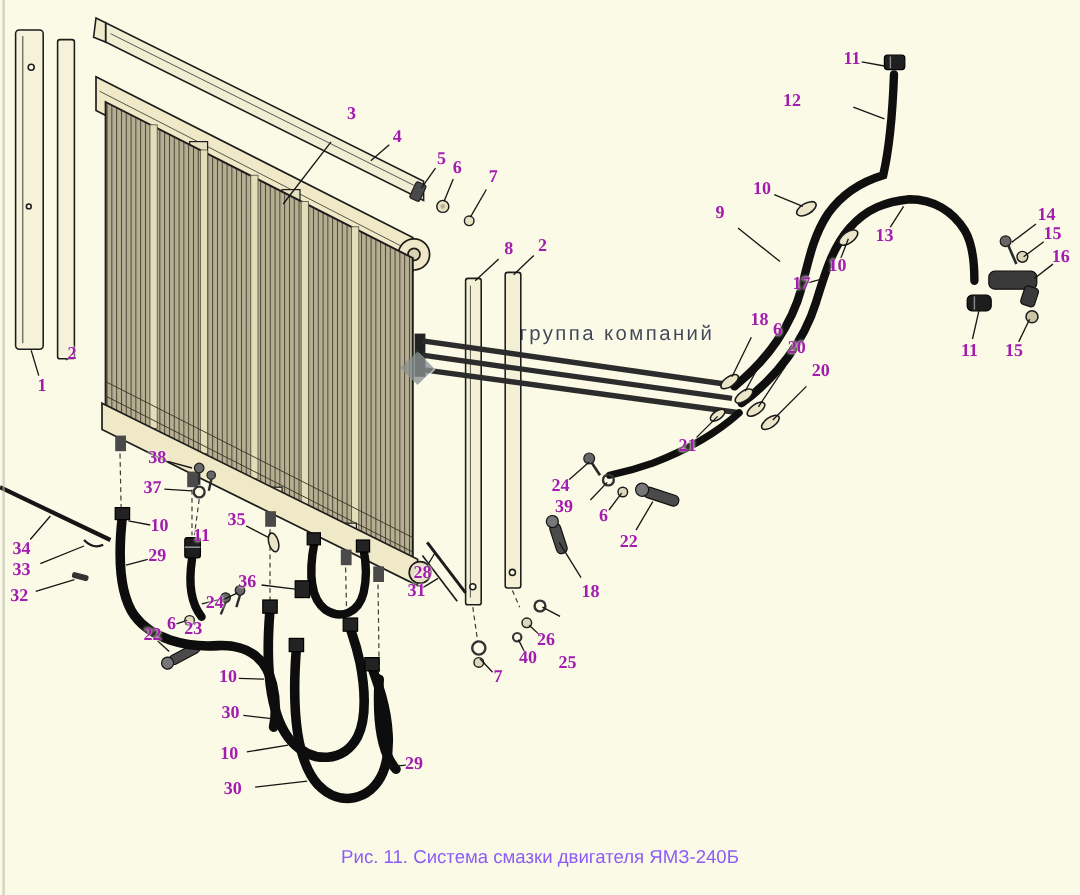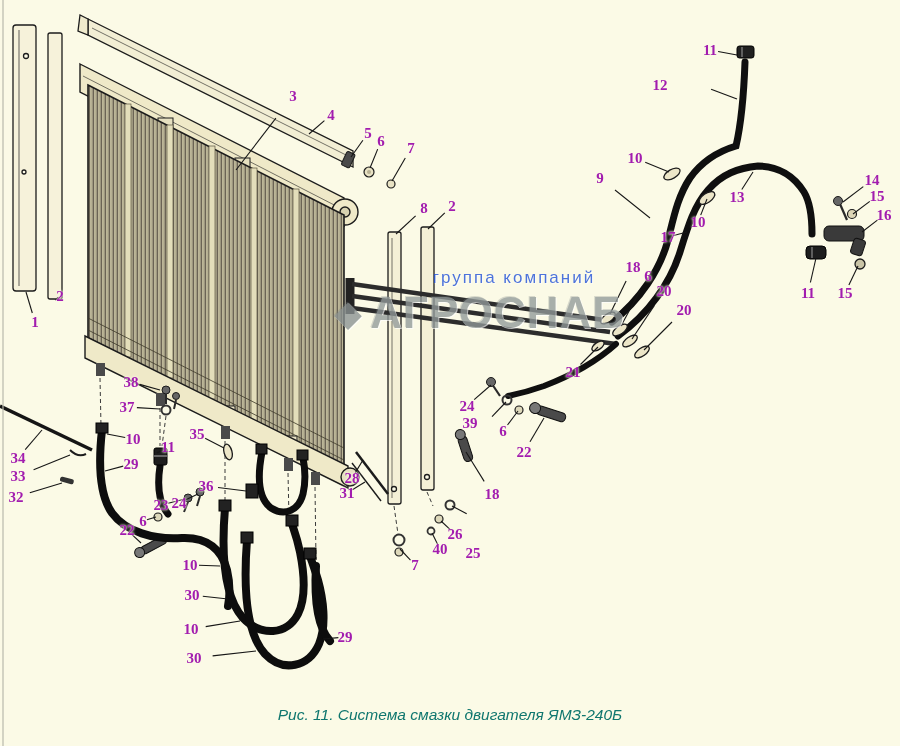--- a/index.html
+++ b/index.html
@@ -1,28 +1,28 @@
 <!DOCTYPE html>
 <html><head>
 <meta charset="utf-8">
 <style>
   html,body{margin:0;padding:0;}
   body{background:#fbfae6;font-family:"Liberation Sans",sans-serif;}
   .stage{position:relative;width:900px;height:746px;background:#fbfae6;overflow:hidden;}
   .scan-edge{position:absolute;left:2px;top:0;height:100%;width:2px;background:#b9b9ab;opacity:.6;}
   #diagram{position:absolute;left:0;top:0;}
   .watermark{position:absolute;left:335px;top:268px;width:330px;opacity:.78;pointer-events:none;}
-  .wm-top{font-size:17px;letter-spacing:2px;text-align:center;margin-left:28px;color:#1d4ed8;text-shadow:1px 1px 0 rgba(255,255,255,.8);}
+  .wm-top{font-size:17px;letter-spacing:2px;text-align:center;margin-left:28px;color:#0f172a;text-shadow:1px 1px 0 rgba(255,255,255,.8);}
   .wm-main{display:flex;align-items:center;gap:8px;font-weight:bold;font-size:44px;letter-spacing:1px;color:#929a9a;text-shadow:1px 1px 0 rgba(255,255,255,.85),-1px -1px 0 rgba(120,128,128,.35);}
   .wm-logo{font-size:34px;line-height:1;color:#8a9292;}
   .wm-bottom{text-align:right;font-weight:bold;font-size:27px;letter-spacing:7px;color:#99a1a1;text-shadow:1px 1px 0 rgba(255,255,255,.85);margin-top:-2px;}
   #labels-layer{position:absolute;left:0;top:0;width:900px;height:746px;pointer-events:none;}
   .part-label{position:absolute;transform:translate(-50%,-50%);font:700 15px "Liberation Serif",serif;color:#a21caf;
     text-shadow:0 0 2px #fbfae6,0 0 3px #fbfae6;}
-  .caption{position:absolute;left:0;width:100%;top:706px;text-align:center;font-size:15.5px;color:#0f766e;font-style:italic;}
+  .caption{position:absolute;left:0;width:100%;top:706px;text-align:center;font-size:15.5px;color:#8b5cf6;}
   .leader{stroke:#161616;stroke-width:1.1;}
 </style>
 </head>
 <body>
 
 <div class="stage">
 
   <svg id="diagram" width="900" height="746" viewBox="0 0 900 746">
     <defs>
       <pattern id="coreHatch" width="4" height="6" patternUnits="userSpaceOnUse">
@@ -265,21 +265,20 @@
         <line x1="205.7" y1="626.6" x2="240" y2="621" class="leader"></line>
         <line x1="212.6" y1="655.9" x2="256" y2="651" class="leader"></line>
         <line x1="338.4" y1="637.6" x2="323" y2="639" class="leader"></line>
       </g>
   </svg>
 
   <div class="watermark">
     <div class="wm-top">группа компаний</div>
     <div class="wm-main">
       <span class="wm-logo">◆</span>
-      <span>АГРОСНАБ</span>
     </div>
   </div>
 
   <div id="labels-layer">
       <span class="part-label" style="left: 35px; top: 322px;">1</span>
       <span class="part-label" style="left: 60px; top: 296px;">2</span>
       <span class="part-label" style="left: 293px; top: 96px;">3</span>
       <span class="part-label" style="left: 331px; top: 115px;">4</span>
       <span class="part-label" style="left: 368px; top: 133px;">5</span>
       <span class="part-label" style="left: 381px; top: 141px;">6</span>
@@ -317,21 +316,21 @@
       <span class="part-label" style="left: 131px; top: 382px;">38</span>
       <span class="part-label" style="left: 127px; top: 407px;">37</span>
       <span class="part-label" style="left: 197px; top: 434px;">35</span>
       <span class="part-label" style="left: 168px; top: 447px;">11</span>
       <span class="part-label" style="left: 206px; top: 486px;">36</span>
       <span class="part-label" style="left: 18px; top: 458px;">34</span>
       <span class="part-label" style="left: 18px; top: 476px;">33</span>
       <span class="part-label" style="left: 16px; top: 497px;">32</span>
       <span class="part-label" style="left: 133px; top: 439px;">10</span>
       <span class="part-label" style="left: 131px; top: 464px;">29</span>
-      <span class="part-label" style="left: 161px; top: 505px;">23</span>
+      <span class="part-label" style="left: 161px; top: 525px;">23</span>
       <span class="part-label" style="left: 179px; top: 503px;">24</span>
       <span class="part-label" style="left: 143px; top: 521px;">6</span>
       <span class="part-label" style="left: 127px; top: 530px;">22</span>
       <span class="part-label" style="left: 190px; top: 565px;">10</span>
       <span class="part-label" style="left: 192px; top: 595px;">30</span>
       <span class="part-label" style="left: 191px; top: 629px;">10</span>
       <span class="part-label" style="left: 194px; top: 658px;">30</span>
       <span class="part-label" style="left: 345px; top: 637px;">29</span>
     </div>
 

